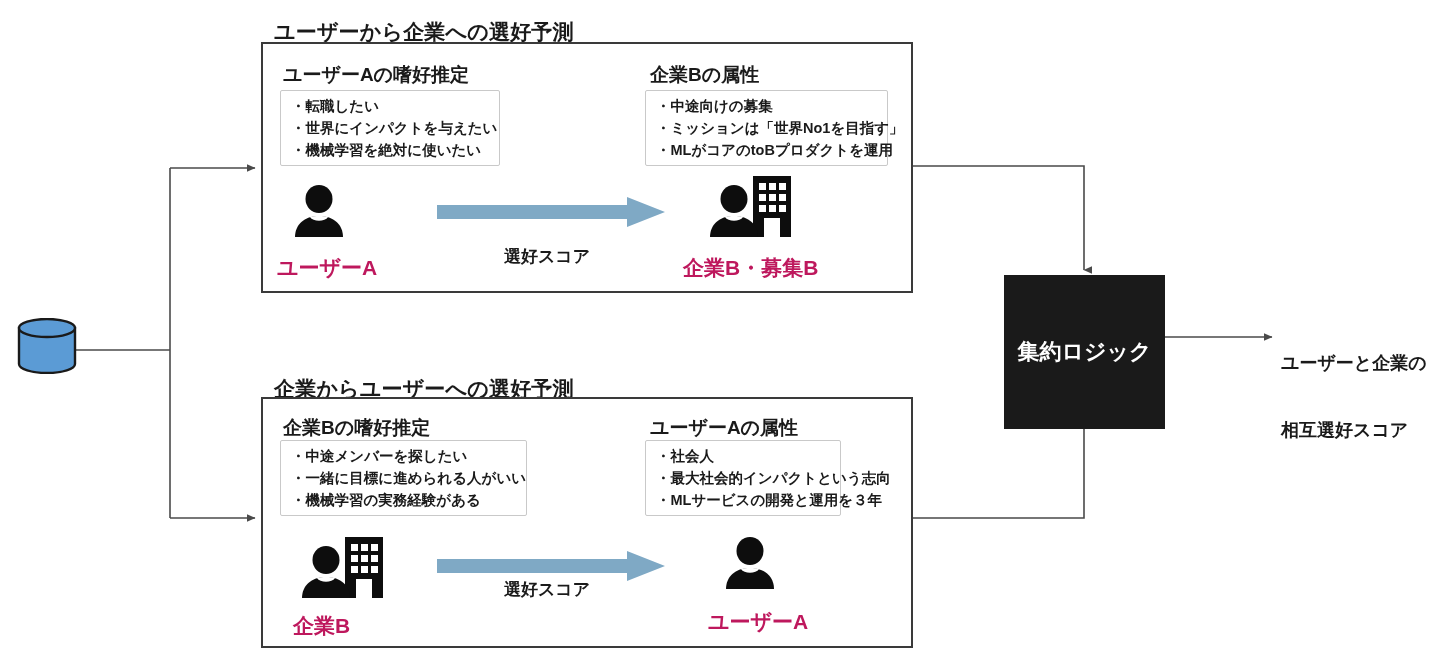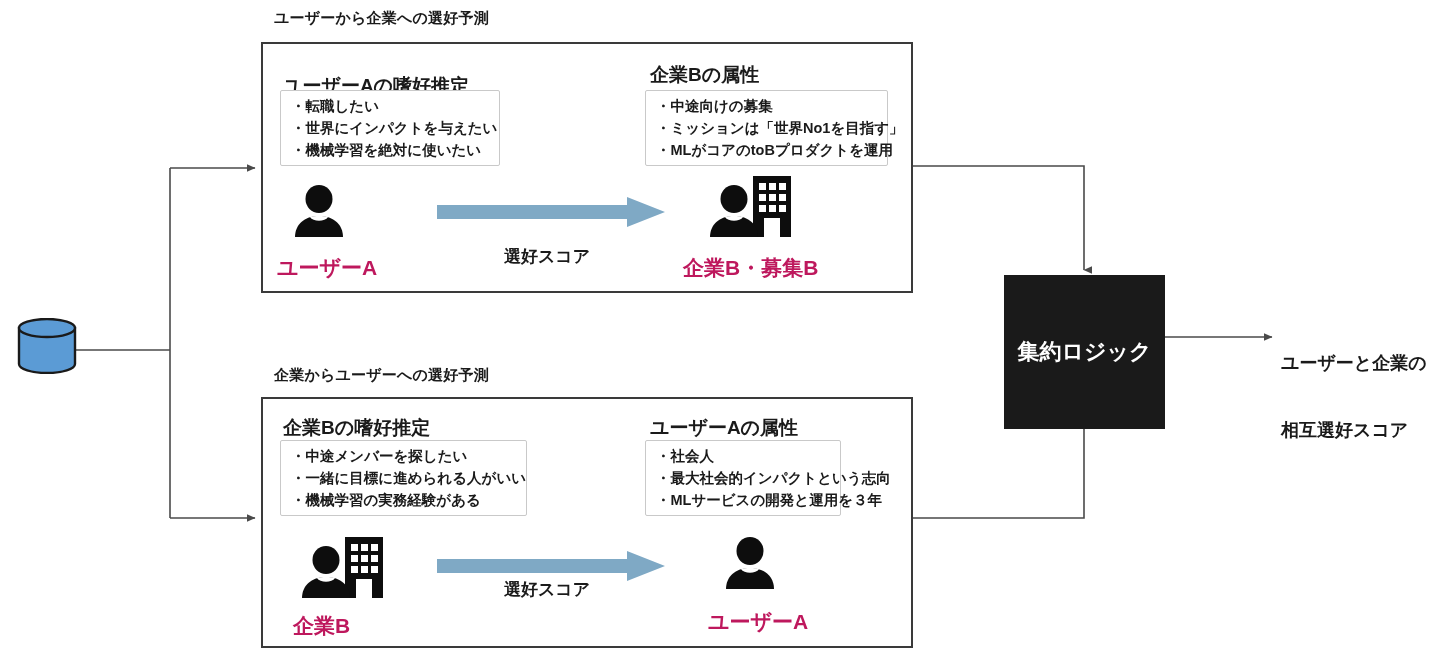--- a/index.html
+++ b/index.html
@@ -15,25 +15,26 @@
     position: relative;
     width: 1440px;
     height: 667px;
     background: #ffffff;
     overflow: hidden;
   }
   .abs { position: absolute; }
 
   
   .section-title {
-    font-size: 15px;
+    font-size: 21px;
     font-weight: bold;
     color: #1a1a1a;
     white-space: nowrap;
     letter-spacing: 0.2px;
+    margin-top: 9px;
   }
 
   
   .panel {
     border: 2px solid #3a3a3a;
     background: #ffffff;
     box-sizing: border-box;
   }
 
   
@@ -142,21 +143,21 @@
     <svg viewBox="0 0 62 56" style="width:62px;height:56px;">
       <path d="M3,10 L3,46 A28,9 0 0 0 59,46 L59,10 Z" fill="#5B9BD5" stroke="#1a1a1a" stroke-width="2.4"></path>
       <ellipse cx="31" cy="10" rx="28" ry="9" fill="#5B9BD5" stroke="#1a1a1a" stroke-width="2.4"></ellipse>
     </svg>
   </div>
 
   <div class="abs section-title" style="left:274px; top:9px;">ユーザーから企業への選好予測</div>
 
   <div class="abs panel" style="left:261px; top:42px; width:652px; height:251px;"></div>
 
-  <div class="abs sub-title" style="left:283px; top:62px;margin-top:11px;">ユーザーAの嗜好推定</div>
+  <div class="abs sub-title" style="left:283px; top:62px;">ユーザーAの嗜好推定</div>
 
   <div class="abs bullet-card" style="left:280px; top:90px; width:220px; height:76px;">
     <div class="bullet-line">・転職したい</div>
     <div class="bullet-line">・世界にインパクトを与えたい</div>
     <div class="bullet-line">・機械学習を絶対に使いたい</div>
   </div>
 
   <div class="abs" style="left:290px; top:185px; width:58px; height:52px;">
     <svg viewBox="0 0 58 52" style="width:58px;height:52px;">
       <ellipse cx="29" cy="14" rx="13.5" ry="14" fill="#0d0d0d"></ellipse>

